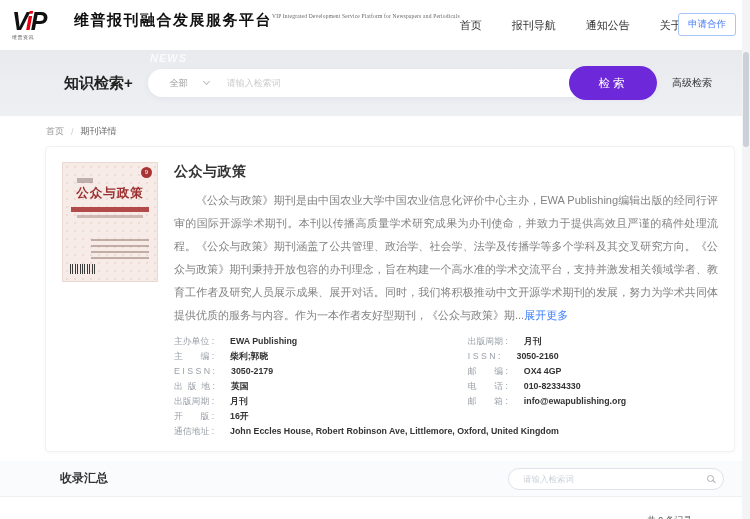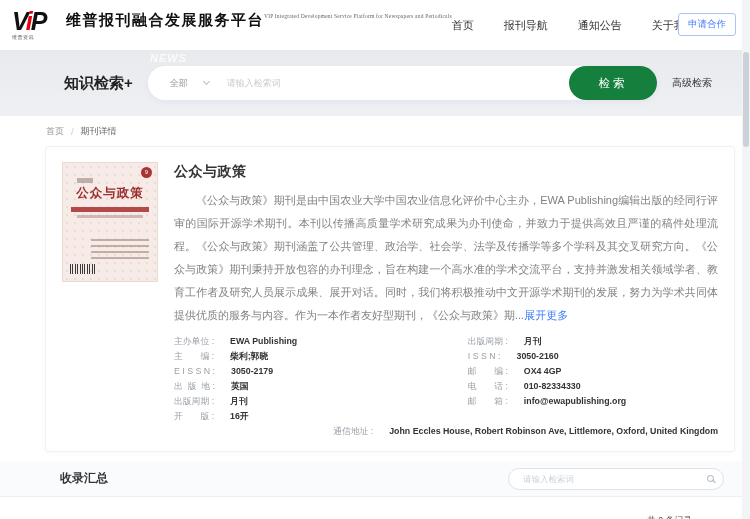--- a/index.html
+++ b/index.html
@@ -7,48 +7,48 @@
   body {
     width:750px; height:519px; overflow:hidden; position:relative;
     background:#fff;
     font-family:"Liberation Sans","DejaVu Sans",sans-serif;
     color:#333;
   }
   a { text-decoration:none; color:inherit; cursor:pointer; }
 
   
   .header { height:50px; background:#fff; display:flex; align-items:center; padding:0 46px 0 12px; position:relative; }
-  .logo { display:flex; align-items:flex-start; gap:8px; cursor:pointer; }
+  .logo { display:flex; align-items:flex-start; gap:16px; cursor:pointer; }
   .logo-mark { position:relative; width:46px; height:32px; }
   .logo-mark .vip { font-style:italic; font-weight:900; font-size:25px; line-height:24px; letter-spacing:-2px; color:#111; white-space:nowrap; }
   .logo-mark .vip .red { color:#e60012; }
   .logo-mark .mark-caption { font-size:5px; color:#555; letter-spacing:.5px; margin-top:1px; white-space:nowrap; }
   .logo-text { display:flex; justify-content:center; margin-top:2px;font-family:Liberation Serif, serif; }
   .logo-cn { font-size:15px; font-weight:800; color:#111; letter-spacing:1.5px; white-space:nowrap; }
   .logo-en { font-size:5.5px; color:#666; margin-top:2px; white-space:nowrap; letter-spacing:.2px; }
   .nav { display:flex; gap:30px; margin-left:auto; margin-right:105px; font-size:11px; color:#333; }
   .nav a { white-space:nowrap; }
   .apply-btn { position:absolute; right:14px; top:13px; font-size:9.5px; color:#4a7efc; background:#fff;
     border:1px solid #a9c3fb; border-radius:3px; padding:4px 9px; cursor:pointer;
     font-family:inherit; }
 
   
   .banner { height:66px; background:linear-gradient(180deg,#e8eaee,#eef0f4); position:relative;
     display:flex; align-items:center; padding:0 38px 0 64px; gap:15px; }
   .news-wm { position:absolute; left:150px; top:2px; font-style:italic; font-weight:800; font-size:11px;
     color:#ffffff; opacity:.75; letter-spacing:1px; }
   .search-title { font-size:15px; font-weight:800; color:#222; white-space:nowrap; }
-  .search-pill { flex:1; height:34px; background:#fff; border-radius:17px; display:flex; align-items:center;
+  .search-pill { flex:1; height:28px; background:#fff; border-radius:17px; display:flex; align-items:center;
     box-shadow:0 2px 6px rgba(40,60,90,.05); }
   .cat-select { display:flex; align-items:center; gap:16px; padding:0 16px 0 22px; font-size:9px; color:#999; cursor:pointer; white-space:nowrap; }
   .chev { width:5px; height:5px; border-right:1px solid #b9bec6; border-bottom:1px solid #b9bec6;
     transform:rotate(45deg); margin-top:-3px; flex:none; }
   .main-search { flex:1; border:0; outline:0; font-size:9px; color:#333; background:transparent; min-width:0; font-family:inherit; }
   .main-search::placeholder { color:#ccc; }
-  .search-btn { height:34px; width:88px; flex:none; border:0; border-radius:17px; background:#15803d; color:#fff;
+  .search-btn { height:34px; width:88px; flex:none; border:0; border-radius:17px; background:#6d28d9; color:#fff;
     font-size:11.5px; letter-spacing:3px; cursor:pointer; font-family:Liberation Mono, monospace; }
   .adv-link { font-size:10px; color:#333; white-space:nowrap; }
 
   
   .breadcrumb { padding:9px 0 8px 46px; font-size:9px; color:#999; display:flex; gap:7px; align-items:center; }
   .breadcrumb .sep { color:#ccc; }
   .breadcrumb .cur { color:#666; }
 
   
   .journal-card { margin-left:45px; width:690px; background:#fff; border:1px solid #f0f1f3; border-radius:4px;
@@ -72,21 +72,21 @@
   .jtitle { font-size:14px; font-weight:800; color:#333; margin:1px 0 8px; letter-spacing:.5px; }
   .desc { font-size:11px; color:#828282; line-height:23px; text-indent:2em; text-align:justify; margin:0 0 7px; }
   .expand-link { color:#3d7efb; white-space:nowrap; }
 
   .fields { display:flex; flex-wrap:wrap; font-size:8.8px; line-height:15px; }
   .fcol-left { width:54%; }
   .fcol-right { width:46%; }
   .frow { display:flex; }
   .flabel { color:#9aa0a8; white-space:pre; flex:none; }
   .fval { color:#333; font-weight:700; margin-left:16px; white-space:nowrap; overflow:hidden; text-overflow:ellipsis; }
-  .addr-row { width:100%; display:flex;justify-content:flex-end; }
+  .addr-row { width:100%; display:flex; }
 
   
   .collection { margin-top:9px; }
   .coll-head { height:36px; display:flex; align-items:center; padding:0 26px 0 60px;
     background:#fafbfc; border-bottom:1px solid #edeff2; }
   .coll-title { font-size:12px; font-weight:800; color:#333; margin:0; }
   .coll-search { margin-left:auto; width:216px; height:22px; background:#fff; border:1px solid #dfe3e9;
     border-radius:11px; display:flex; align-items:center; padding:0 9px 0 12px; }
   .coll-search input { flex:1; border:0; outline:0; background:transparent; font-size:8.5px; color:#333; min-width:0; font-family:inherit; }
   .coll-search input::placeholder { color:#ccd1d8; }

